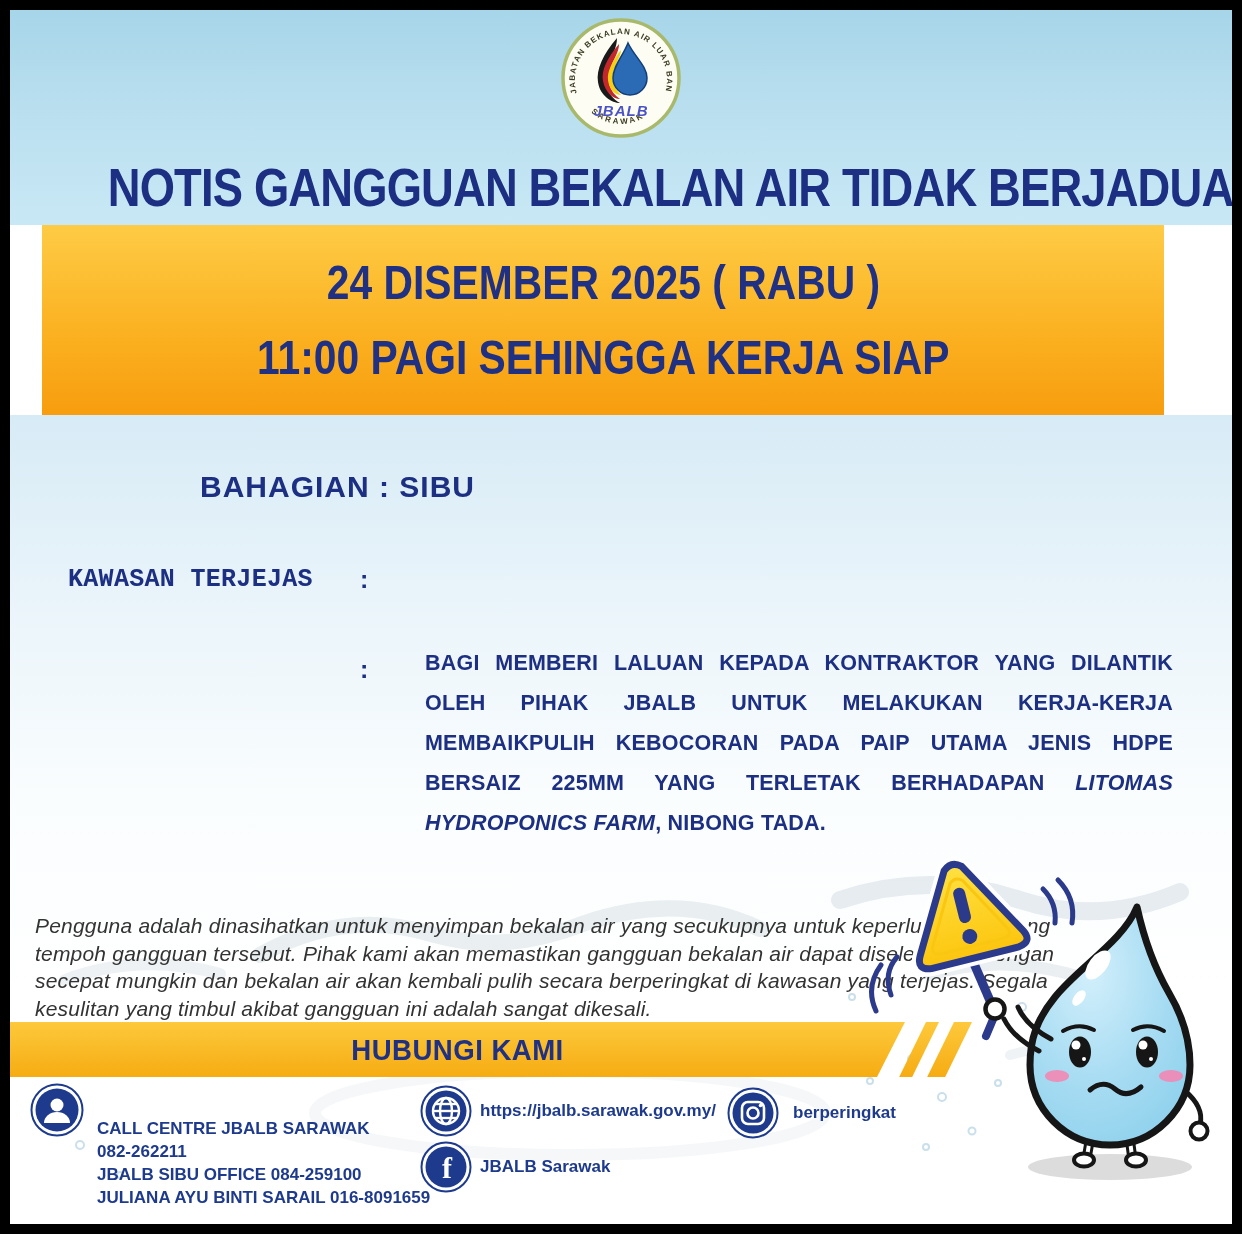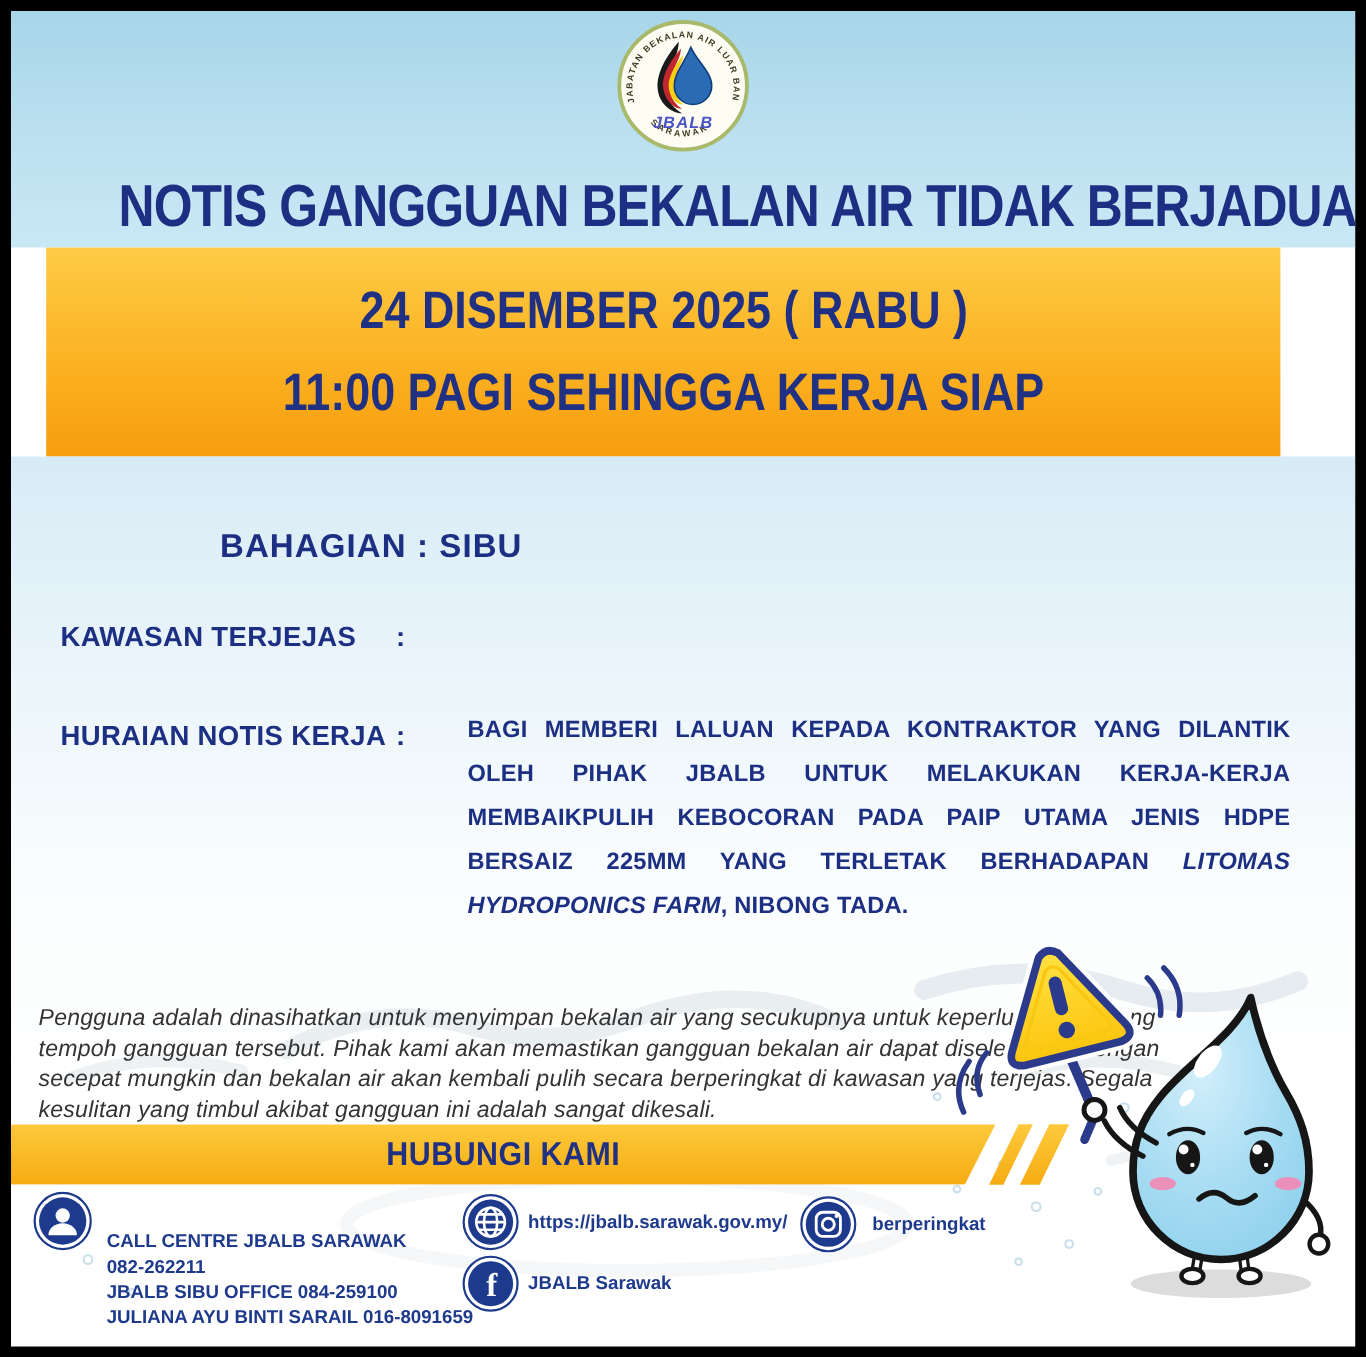--- a/index.html
+++ b/index.html
@@ -19,21 +19,21 @@
   .banner{position:absolute;left:0;top:215px;width:1122px;height:190px;
           background:linear-gradient(180deg,#fecb45 0%,#fbb222 55%,#f79d0e 100%);
           display:flex;flex-direction:column;align-items:center;justify-content:center;gap:20px;margin-left:32px;}
   .banner .line{font-size:48px;font-weight:bold;color:#203184;white-space:nowrap;
                 transform:scaleX(0.85);}
   
   .bodysec{position:absolute;left:0;top:405px;width:1222px;height:809px;
            background:linear-gradient(180deg,#d7ebf6 0%,#e9f4fa 22%,#fafdfe 48%,#ffffff 72%);}
   .bodysec *{box-sizing:border-box;}
   .navy{color:#1c2f82;font-weight:bold;}
-  .region{position:absolute;top:55px;font-size:30px;letter-spacing:1px;white-space:nowrap;margin-top:10px;}
+  .region{position:absolute;top:55px;font-size:30px;letter-spacing:1px;white-space:nowrap;}
   .region.b{left:190px;}
   .region.d{left:645px;}
   .kv-label{position:absolute;font-size:25px;letter-spacing:.3px;white-space:nowrap;}
   .kv-colon{position:absolute;font-size:25px;}
   .kawasan-value{position:absolute;left:415px;top:149px;width:755px;font-size:20.5px;
                  font-weight:bold;color:#1c2f82;letter-spacing:.2px;}
   .huraian{position:absolute;left:415px;top:228px;width:748px;font-size:21.5px;
            font-weight:bold;color:#1c2f82;line-height:40px;text-align:justify;
            letter-spacing:.2px;z-index:2;}
   .huraian .it{font-style:italic;}
@@ -114,24 +114,23 @@
           <circle cx="842" cy="152" r="3"></circle>
         <circle cx="988" cy="238" r="3"></circle>
           <circle cx="1045" cy="200" r="3"></circle>
         <circle cx="70" cy="300" r="4"></circle>
           <circle cx="110" cy="330" r="3"></circle>
       </g>
     </svg>
 
     <div class="region b navy"><span>BAHAGIAN</span><span> : </span><span>SIBU</span></div>
 
-    <div class="kv-label navy" style="left:45px;top:150px;">KAWASAN TERJEJAS</div>
+    <div class="kv-label navy" style="left:58px;top:150px;font-family:Liberation Mono, monospace;">KAWASAN TERJEJAS</div>
     <div class="kv-colon navy" style="left:350px;top:150px;">:</div>
 
-    <div class="kv-label navy" style="left:45px;top:240px;">HURAIAN NOTIS KERJA</div>
     <div class="kv-colon navy" style="left:350px;top:240px;">:</div>
     <div class="huraian"><span>BAGI MEMBERI LALUAN KEPADA KONTRAKTOR YANG DILANTIK OLEH PIHAK JBALB UNTUK MELAKUKAN KERJA-KERJA MEMBAIKPULIH KEBOCORAN PADA PAIP UTAMA JENIS HDPE BERSAIZ 225MM YANG TERLETAK BERHADAPAN </span><span class="it">LITOMAS HYDROPONICS FARM</span><span>, NIBONG TADA.</span></div>
 
     <div class="advisory">Pengguna adalah dinasihatkan untuk menyimpan bekalan air yang secukupnya untuk keperluan sepanjang tempoh gangguan tersebut. Pihak kami akan memastikan gangguan bekalan air dapat diselesaikan dengan secepat mungkin dan bekalan air akan kembali pulih secara berperingkat di kawasan yang terjejas. Segala kesulitan yang timbul akibat gangguan ini adalah sangat dikesali.</div>
 
     <div class="hubungi">
       <span>HUBUNGI KAMI</span>
     </div>
     <div class="stripe s1"></div>
     <div class="stripe s2"></div>

